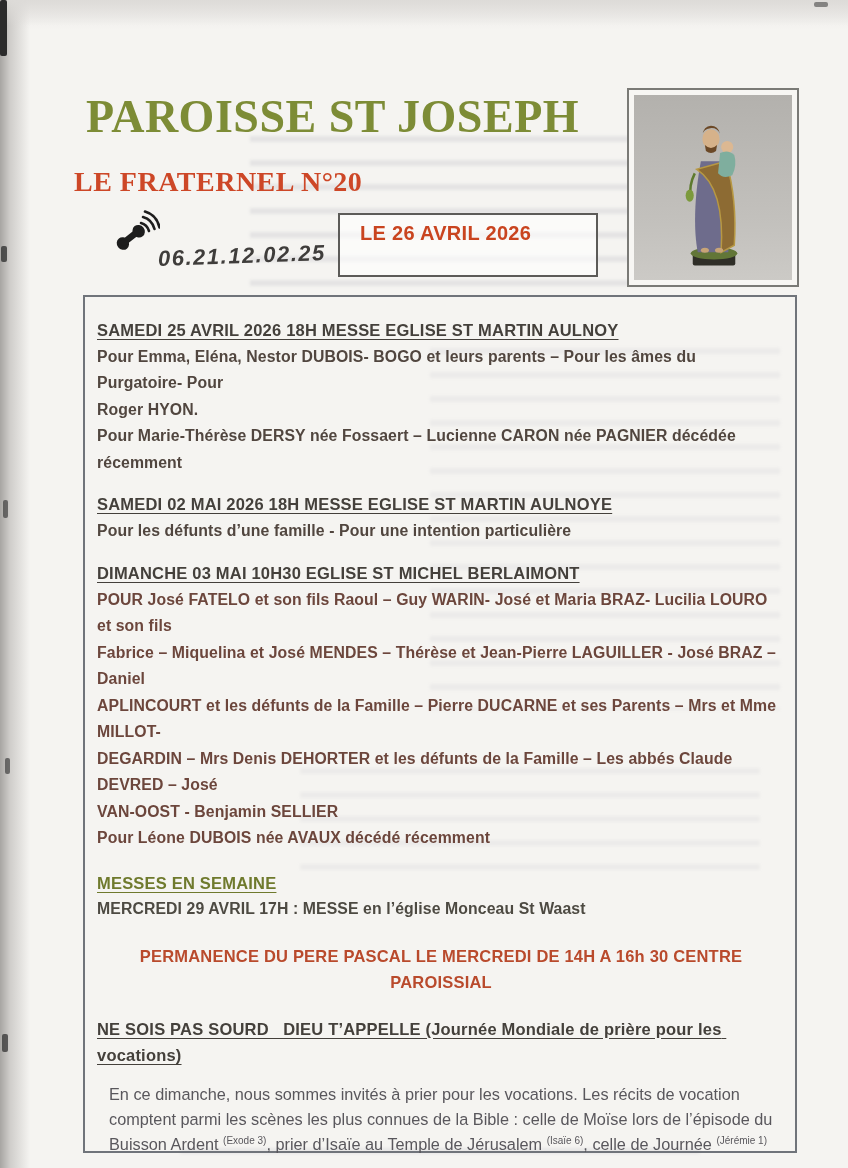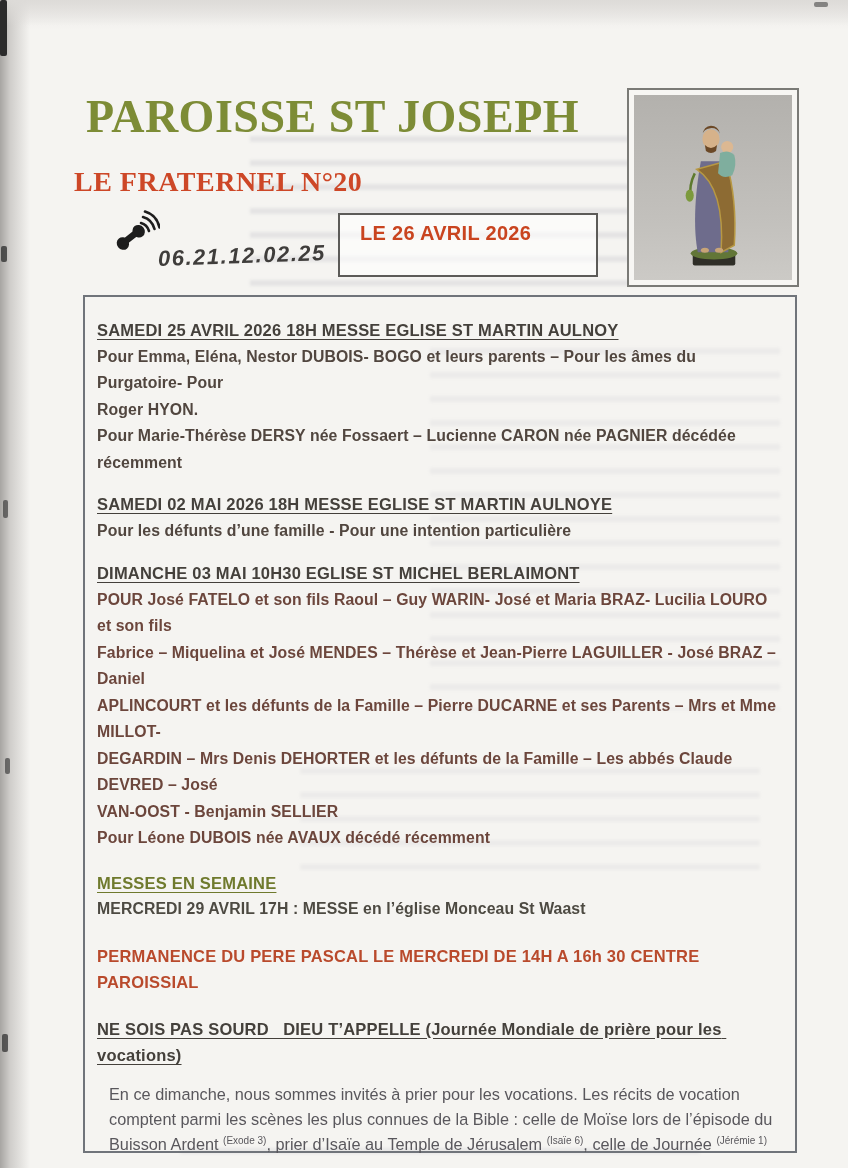--- a/index.html
+++ b/index.html
@@ -50,21 +50,21 @@
   .sec-h{font-size:16.5px;font-weight:bold;line-height:26.5px;letter-spacing:.2px;
          text-decoration:underline;text-underline-offset:3px;white-space:pre-wrap;}
   .h-dark{color:#44403b;}
   .h-olive{color:#6f7a2d;}
   .h-red{color:#b94a2c;text-decoration:none;}
   .sec-line{font-size:15.8px;font-weight:bold;line-height:26.5px;letter-spacing:.1px;}
   .l-dark{color:#51463f;}
   .l-dark2{color:#4d4a42;}
   .l-maroon{color:#6c463c;}
   .sec-m0{margin-top:0;} .sec-m1{margin-top:15px;} .sec-m2{margin-top:16px;}
-  .sec-m3{margin-top:18px;} .sec-m4{margin-top:20px;} .sec-m5{margin-top:20px;}
+  .sec-m3{margin-top:18px;} .sec-m4{margin-top:20px;text-align:center;} .sec-m5{margin-top:20px;}
   
   .para{color:#59575c;margin-left:12px;}
   .para1{margin-top:13px;font-size:16.3px;line-height:25px;}
   .para .sup{font-size:10px;vertical-align:super;line-height:0;}
 </style>
 </head>
 <body>
 
 <div class="page">
 

